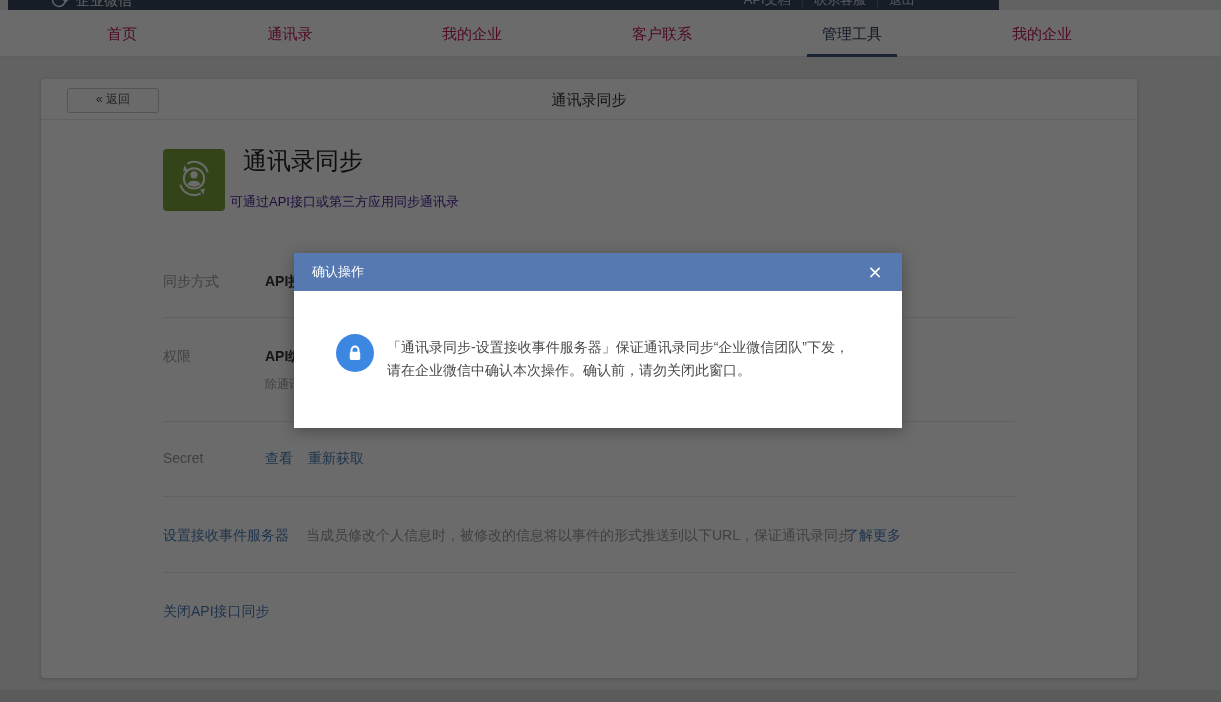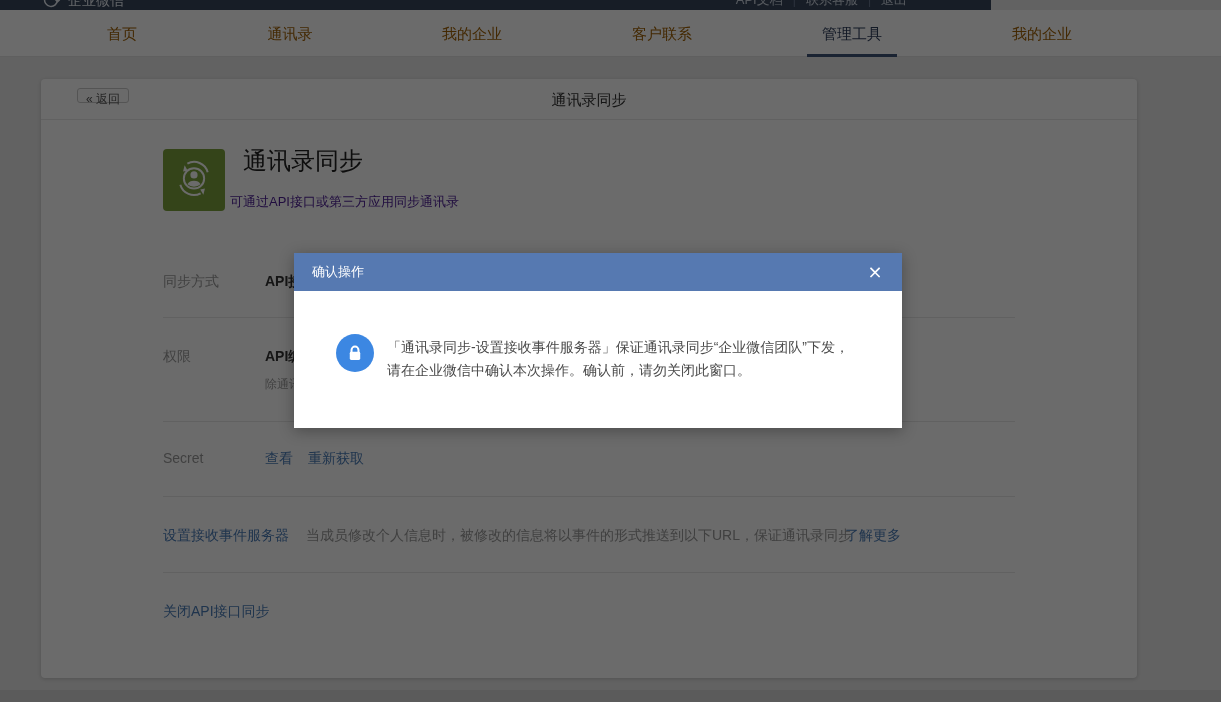--- a/index.html
+++ b/index.html
@@ -1,41 +1,41 @@
 <!DOCTYPE html>
 <html><head>
 <meta charset="utf-8">
 <style>
   * { margin:0; padding:0; box-sizing:border-box; }
   html,body { width:1221px; height:702px; overflow:hidden; }
   body { font-family:"Liberation Sans","DejaVu Sans",sans-serif; background:#eaeaea; position:relative; }
 
   
-  .topbar { position:absolute; left:0; top:0; width:991px; height:10px; background:#37465c; overflow:hidden; z-index:1;text-align:center; }
+  .topbar { position:absolute; left:8px; top:0; width:991px; height:10px; background:#37465c; overflow:hidden; z-index:1;text-align:center; }
   .topbar-inner { position:absolute; left:0; top:-14px; width:100%; height:28px; line-height:28px;
                   display:flex; align-items:center; justify-content:space-between; padding:0 84px 0 40px; }
   .brand { display:flex; align-items:center; gap:6px; color:#e8edf4; font-size:14px; }
   .brand svg { display:block; }
   .top-links { display:flex; align-items:center; gap:10px; color:#cdd5e0; font-size:13px; }
   .top-sep { color:#6b7a90; font-size:12px; }
   .top-link { cursor:pointer; }
 
   
   .nav { position:absolute; left:0; top:10px; width:1221px; height:47px; background:#ffffff; border-bottom:1px solid #e2e2e2; z-index:1; }
   .nav-item { position:absolute; top:0; height:47px; line-height:47px; transform:translateX(-50%);
-              font-size:15px; color:#a16207; cursor:pointer; white-space:nowrap; }
+              font-size:15px; color:#be185d; cursor:pointer; white-space:nowrap; }
   .nav-item.active { color:#2f3e5c; }
   .nav-item.active::after { content:""; position:absolute; left:50%; transform:translateX(-50%);
               bottom:0; width:90px; height:3px; background:#3f5578; }
 
   
   .card { position:absolute; left:41px; top:79px; width:1096px; height:599px; background:#ffffff;
           border-radius:4px; box-shadow:0 1px 4px rgba(0,0,0,.18); z-index:1; }
   .card-header { position:absolute; left:0; top:0; width:100%; height:41px; border-bottom:1px solid #e8e8e8; }
-  .back-btn { position:absolute; left:36px; top:9px; height:15px; padding:0 8px; border:1px solid #c9c9c9;
+  .back-btn { position:absolute; left:26px; top:9px; height:25px; padding:0 28px; border:1px solid #c9c9c9;
               border-radius:3px; font-size:12px; color:#555; line-height:21px; background:#fdfdfd; cursor:pointer; }
   .page-title { position:absolute; left:0; top:0; width:100%; height:41px; line-height:41px; text-align:center;
                 font-size:15px; color:#333; }
 
   .app-icon { position:absolute; left:122px; top:70px; width:62px; height:62px; background:#7ca23d; border-radius:4px;
               display:flex; align-items:center; justify-content:center; }
   .app-title { position:absolute; left:202px; top:66px; font-size:24px; color:#222; }
   .app-subtitle { position:absolute; left:189px; top:114px; font-size:13px; color:#4c1d95; }
 
   .divider { position:absolute; left:122px; width:852px; height:1px; background:#e8e8e8; }

